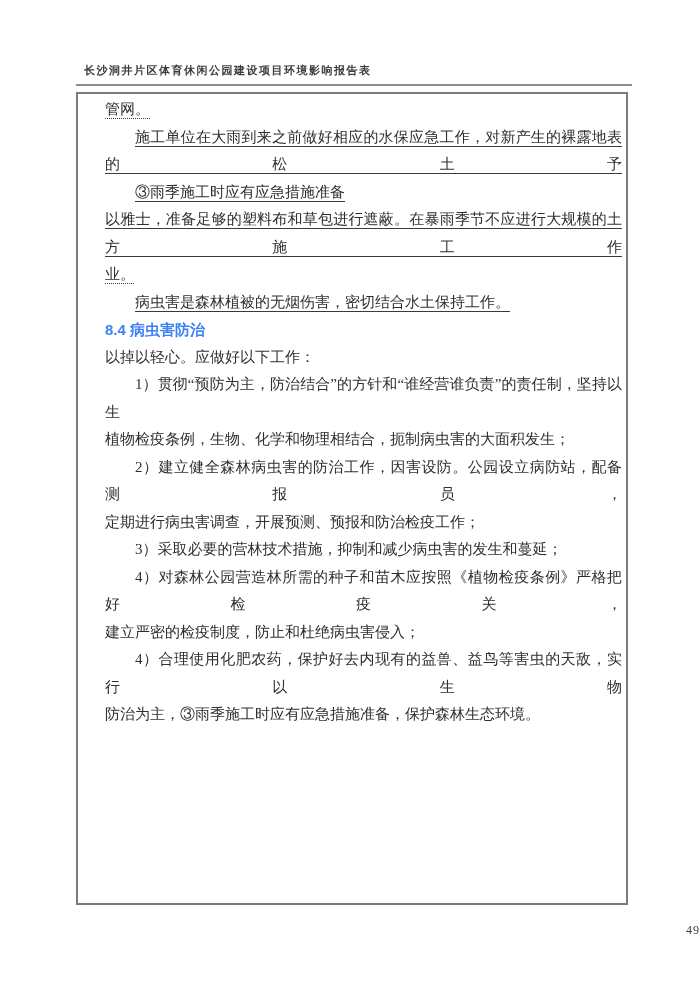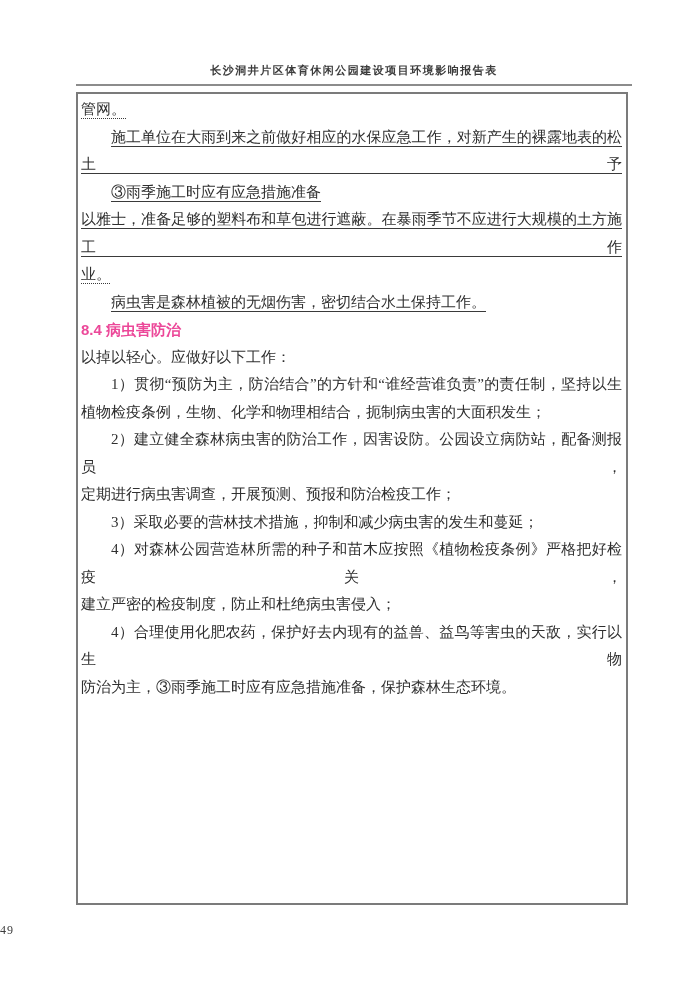--- a/index.html
+++ b/index.html
@@ -7,24 +7,24 @@
     width: 700px;
     height: 989px;
     background: #ffffff;
     position: relative;
     font-family: "Liberation Serif", "DejaVu Serif", serif;
     color: #2f2f2f;
     -webkit-font-smoothing: antialiased;
   }
   .page-header {
     position: absolute;
-    left: 76px;
+    left: 84px;
     top: 60px;
     width: 556px;
-    text-align: center;
+    text-align: left;
   }
   .page-header .title {
     font-size: 11px;
     letter-spacing: 1.5px;
     color: #3c3c3c;
     font-weight: 600;
   }
   .header-rule {
     position: absolute;
     left: 76px;
@@ -45,46 +45,47 @@
     overflow: hidden;
   }
   .lines {
     padding: 2px 4px 0 3px;
   }
   .line {
     font-size: 15px;
     line-height: 27.5px;
     white-space: nowrap;
     color: #2f2f2f;
+    margin-left: 24px;
   }
   .line.justify {
     white-space: normal;
     text-align: justify;
     text-align-last: justify;
   }
   .line.indent { text-indent: 2em; }
   .line.heading {
     font-family: "Liberation Sans", "DejaVu Sans", sans-serif;
     font-weight: 700;
     font-size: 15px;
-    color: #ec4899;
+    color: #3b82f6;
   }
   .line .u {
     text-decoration: underline;
     text-decoration-thickness: 1px;
     text-underline-offset: 4px;
     text-decoration-color: #3a3a3a;
   }
   .line .u.dotted { text-decoration-style: dotted; }
   .page-footer {
     position: absolute;
     left: 0;
     top: 920px;
     width: 700px;
-    text-align: left;
+    text-align: right;
   }
   .page-footer .pagenum {
     font-size: 12px;
     color: #3c3c3c;
     letter-spacing: 1px;
   }
 </style>
 </head>
 <body>
 

